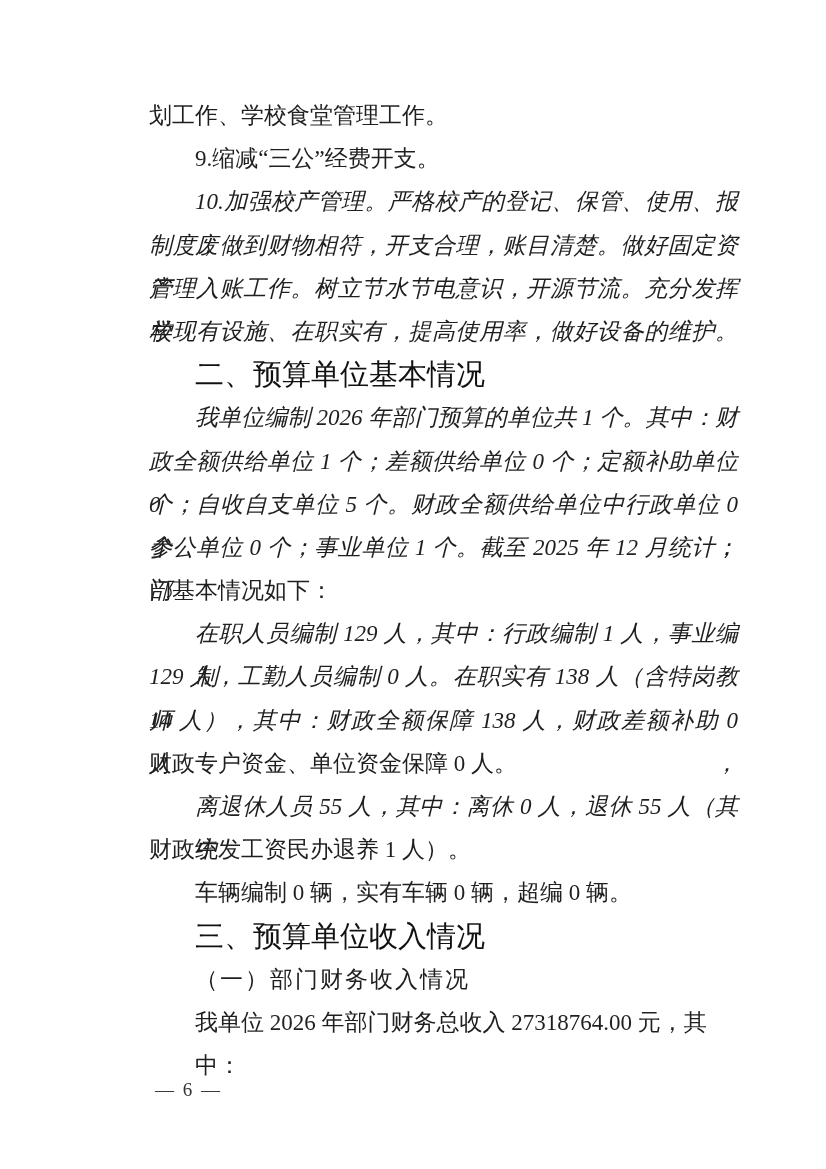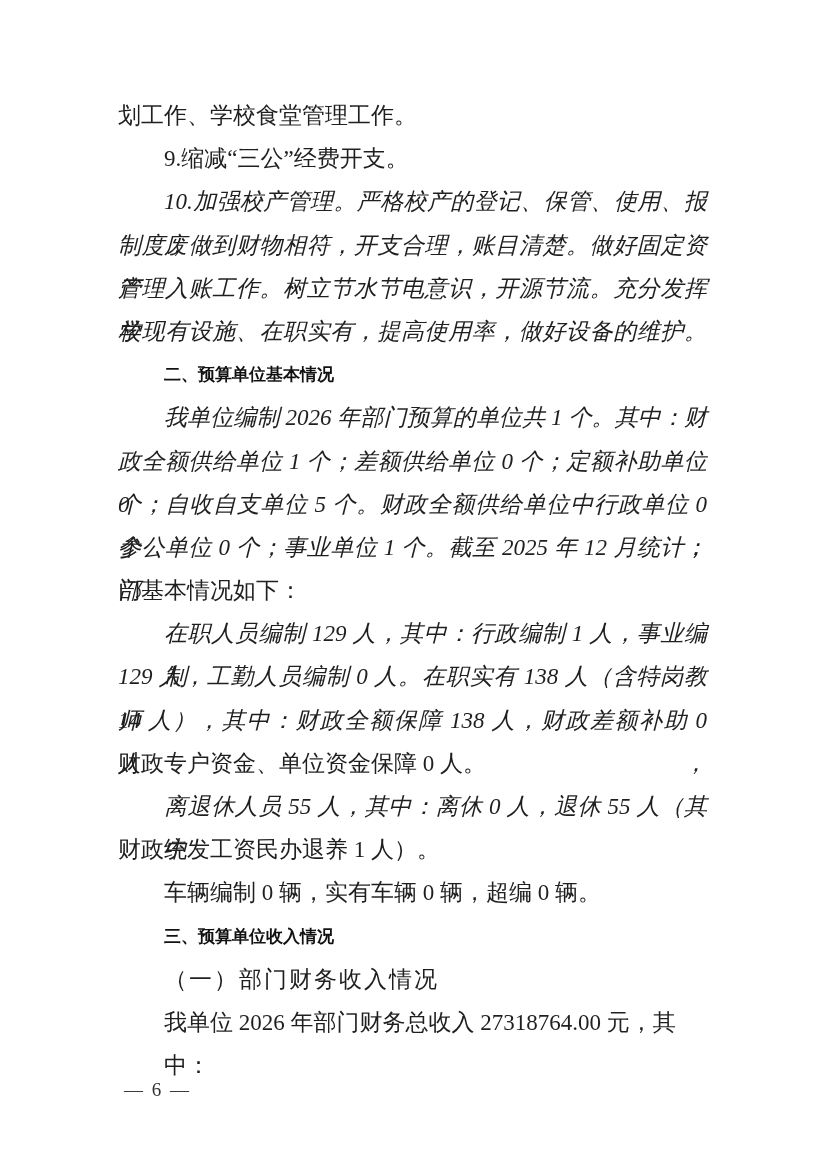--- a/index.html
+++ b/index.html
@@ -8,20 +8,21 @@
     background: #ffffff;
   }
   .page {
     position: relative;
     width: 742px;
     height: 1169px;
     background: #ffffff;
     overflow: hidden;
     font-family: "Liberation Serif", "DejaVu Serif", serif;
     color: #1f1f1f;
+    margin-left: 31px;
   }
   .doc-body {
     position: absolute;
     left: 118px;
     top: 94px;
     width: 589px;
   }
   .line {
     height: 43.2px;
     line-height: 43.2px;
@@ -32,22 +33,22 @@
     padding-left: 46px;
   }
   .line.justify {
     text-align: justify;
     text-align-last: justify;
     text-justify: inter-character;
     font-style: italic;
   }
   .line.heading {
     font-family: "Liberation Sans", "DejaVu Sans", sans-serif;
-    font-weight: bold;
-    font-size: 17px;
+    font-weight: normal;
+    font-size: 29px;
     color: #111111;
   }
   .line.kaiti {
     letter-spacing: 2px;
   }
   .page-footer {
     position: absolute;
     left: 124px;
     top: 1078px;
     height: 24px;

